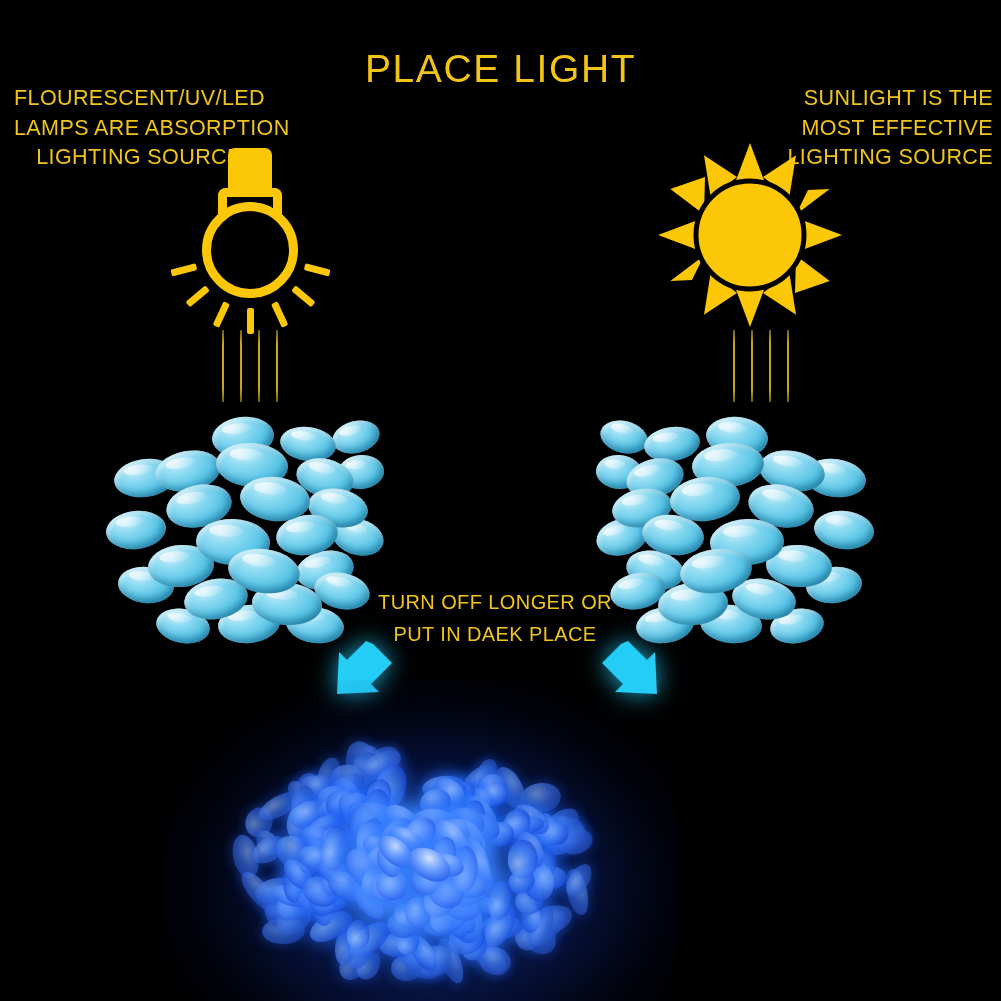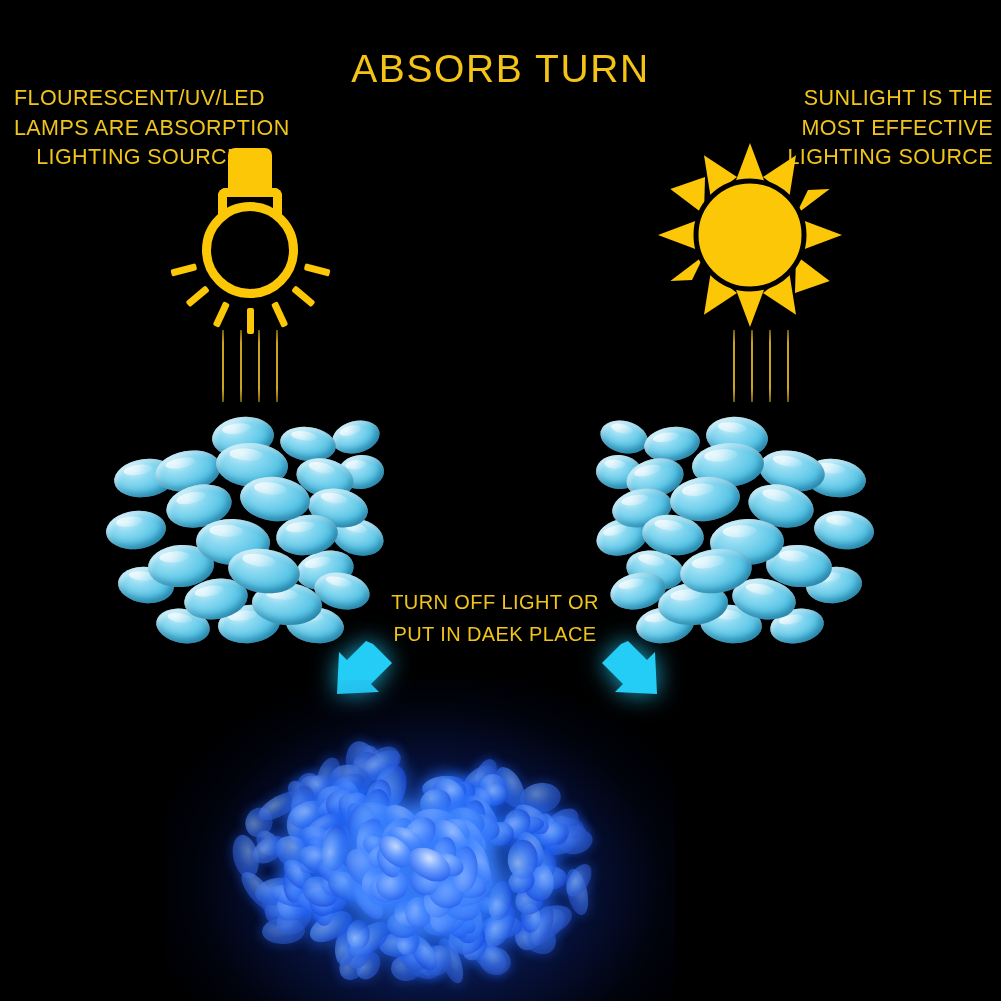--- a/index.html
+++ b/index.html
@@ -62,21 +62,21 @@
   .gpeb.dim{background:radial-gradient(ellipse at 40% 34%, #7FA8F0 0%, #3366D8 45%, #1A39A8 100%);
         box-shadow:0 0 10px 3px rgba(30,80,200,.45);}
   .gpeb.bright{background:radial-gradient(ellipse at 42% 32%, #D8E6FF 0%, #6FA0FF 38%, #2A63EE 76%, #143FBB 100%);
         box-shadow:0 0 20px 7px rgba(60,130,255,.7);}
 </style>
 </head>
 <body>
 
 <div id="stage">
 
-  <div id="title" class="txt">ABSORB TURN</div>
+  <div id="title" class="txt">PLACE LIGHT</div>
 
   <div id="left-label" class="txt">FLOURESCENT/UV/LED
 LAMPS ARE ABSORPTION
 LIGHTING SOURCE</div>
 
   <div id="right-label" class="txt">SUNLIGHT IS THE
 MOST EFFECTIVE
 LIGHTING SOURCE</div>
 
   <div id="bulb">
@@ -177,21 +177,21 @@
       <div class="peb" style="left: 11px; top: 136px; width: 58px; height: 38px; transform: rotate(12deg); z-index: 9;"></div>
       <div class="peb" style="left: 191px; top: 152px; width: 56px; height: 36px; transform: rotate(-6deg); z-index: 8;"></div>
       <div class="peb" style="left: 117px; top: 164px; width: 64px; height: 40px; transform: rotate(10deg); z-index: 12;"></div>
       <div class="peb" style="left: 43px; top: 168px; width: 70px; height: 42px; transform: rotate(-4deg); z-index: 11;"></div>
       <div class="peb" style="left: -5px; top: 158px; width: 56px; height: 36px; transform: rotate(-12deg); z-index: 9;"></div>
       <div class="peb" style="left: 85px; top: 190px; width: 62px; height: 38px; transform: rotate(6deg); z-index: 10;"></div>
       <div class="peb" style="left: 21px; top: 192px; width: 58px; height: 36px; transform: rotate(-8deg); z-index: 9;"></div>
       <div class="peb" style="left: 155px; top: 194px; width: 54px; height: 34px; transform: rotate(-10deg); z-index: 8;"></div>
     </div>
 
-  <div id="mid-label" class="txt">TURN OFF LIGHT OR
+  <div id="mid-label" class="txt">TURN OFF LONGER OR
 PUT IN DAEK PLACE</div>
 
   <div class="arrow" style="left:327px;top:630px;">
     <svg width="70" height="70" viewBox="0 0 70 70">
       <polygon points="14,24 33,5 54,26 62,18 64,60 22,58 30,50 11,31" fill="#24CDF6" transform="rotate(90 35 35)"></polygon>
     </svg>
   </div>
   <div class="arrow" style="left:597px;top:630px;">
     <svg width="70" height="70" viewBox="0 0 70 70">
       <g transform="scale(-1,1) translate(-70,0)">

